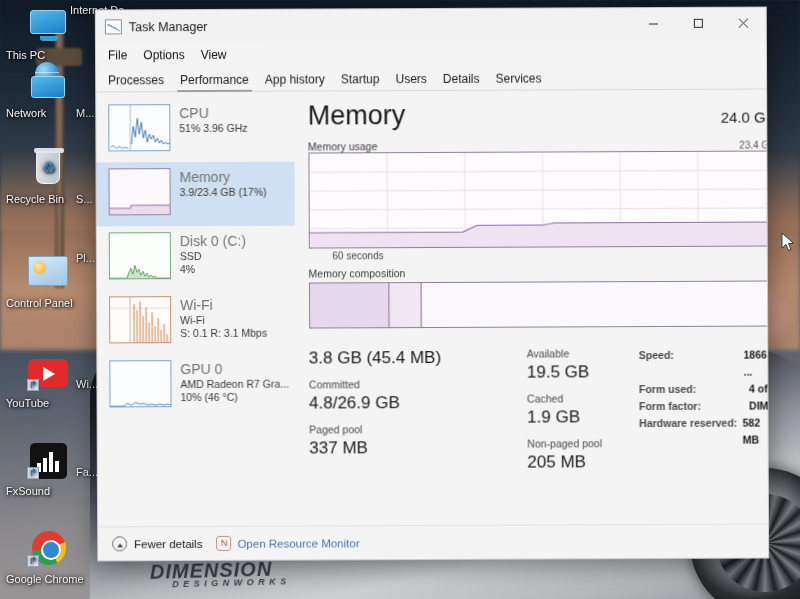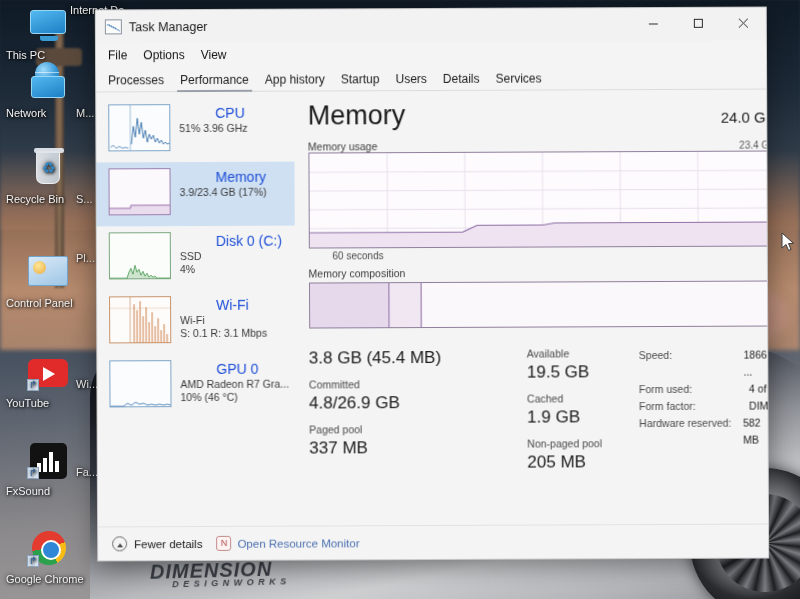--- a/index.html
+++ b/index.html
@@ -230,21 +230,21 @@
   
   .tm-sidebar { width: 203px; padding-top: 6px; }
   .tm-side-item {
     display: flex; align-items: flex-start; gap: 9px;
     padding: 6px 6px 6px 12px; height: 64px;
   }
   .tm-side-item.selected { background: #cfe0f2; }
   .tm-thumb { width: 62px; height: 47px; flex: none; position: relative; overflow: hidden; background: #fbfbfc; }
   .tm-thumb svg { display: block; width: 100%; height: 100%; }
   .tm-side-txt { padding-top: 1px; min-width: 0; }
-  .tm-side-title { font-size: 14px; color: #1d4ed8; line-height: 17px; white-space: nowrap; margin-left: 36px; }
+  .tm-side-title { font-size: 14px; color: #737373; line-height: 17px; white-space: nowrap; }
   .tm-side-sub { font-size: 10.5px; color: #3a3a3a; line-height: 13px; white-space: nowrap; overflow: hidden; text-overflow: ellipsis; max-width: 118px; }
 
   
   .tm-main { flex: 1; padding: 8px 22px 0 14px; position: relative; }
   .tm-main-head { display: flex; justify-content: space-between; align-items: baseline; }
   .tm-main-title { font-size: 27px; color: #1b1b1b; font-weight: normal; line-height: 32px; }
   .tm-main-total { font-size: 15px; color: #1b1b1b; }
 
   .tm-graph-cap { display: flex; justify-content: space-between; align-items: baseline; margin-top: 9px; }
   .tm-cap-l { font-size: 10.5px; color: #3c3c3c; }
@@ -261,21 +261,21 @@
   .tm-comp-cap { font-size: 10.5px; color: #3c3c3c; margin-top: 6px; margin-bottom: 3px; }
   .tm-comp { height: 46px; border: 1px solid #8f7f9c; background: #fdfbfe; overflow: hidden; }
 
   
   .tm-stats { display: flex; margin-top: 19px; }
   .tm-stats-left { width: 218px; }
   .tm-stats-mid { width: 112px; }
   .tm-stats-right { flex: 1; padding-top: 1px; }
   .st-lbl { font-size: 10.5px; color: #4a4a4a; line-height: 15px; }
   .st-val { font-size: 17px; color: #1b1b1b; line-height: 22px; margin-bottom: 8px; }
-  .spec-row { display: flex; font-size: 10.5px; color: #4a4a4a; line-height: 17px; }
+  .spec-row { display: flex; font-size: 10.5px; color: #4a4a4a; line-height: 17px; font-weight: bold; }
   .spec-k { width: 110px; }
   .spec-v { color: #1b1b1b; }
 
   
   .tm-footer {
     position: absolute; left: 0; right: 0; bottom: 0; height: 34px;
     display: flex; align-items: center; padding-left: 14px; gap: 14px;
     border-top: 1px solid #e2e2e2;
   }
   .tm-fewer { display: flex; align-items: center; gap: 7px; font-size: 11.5px; color: #1b1b1b; }

